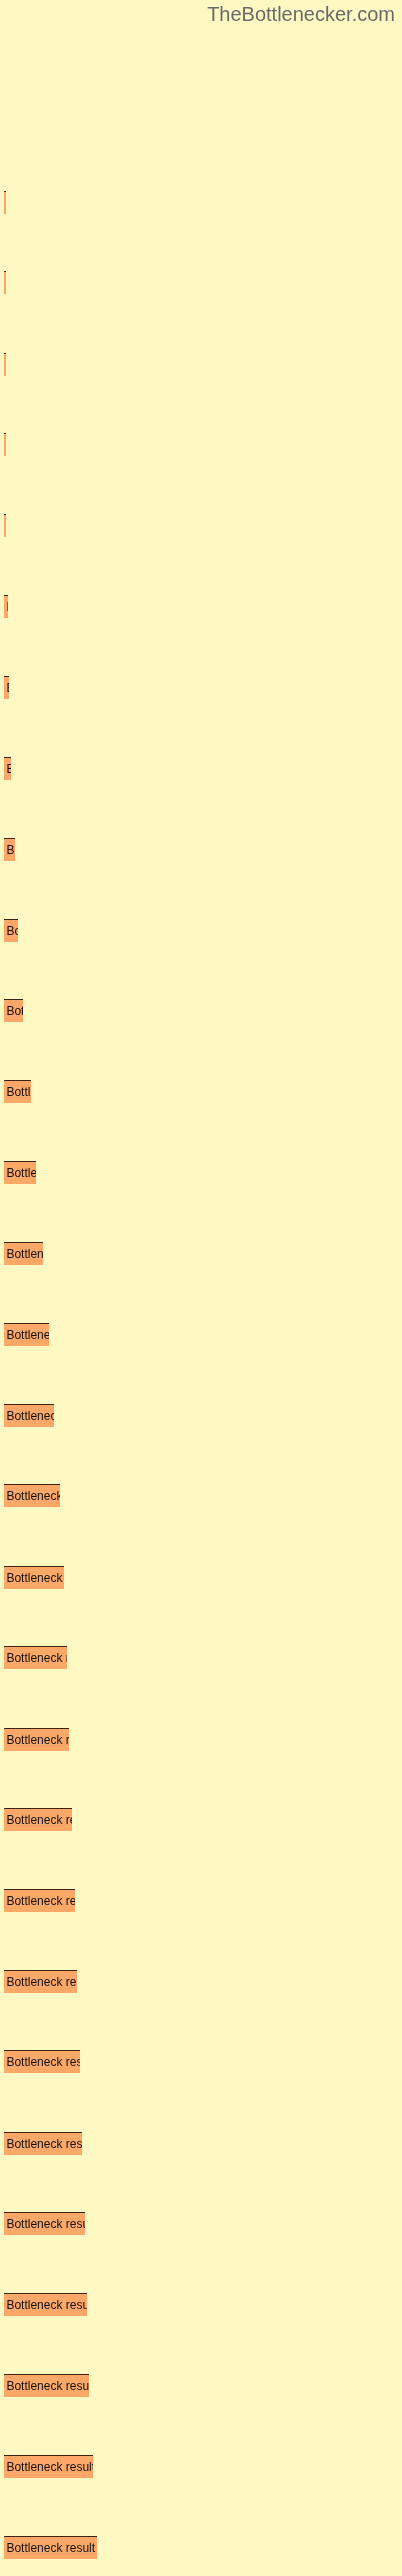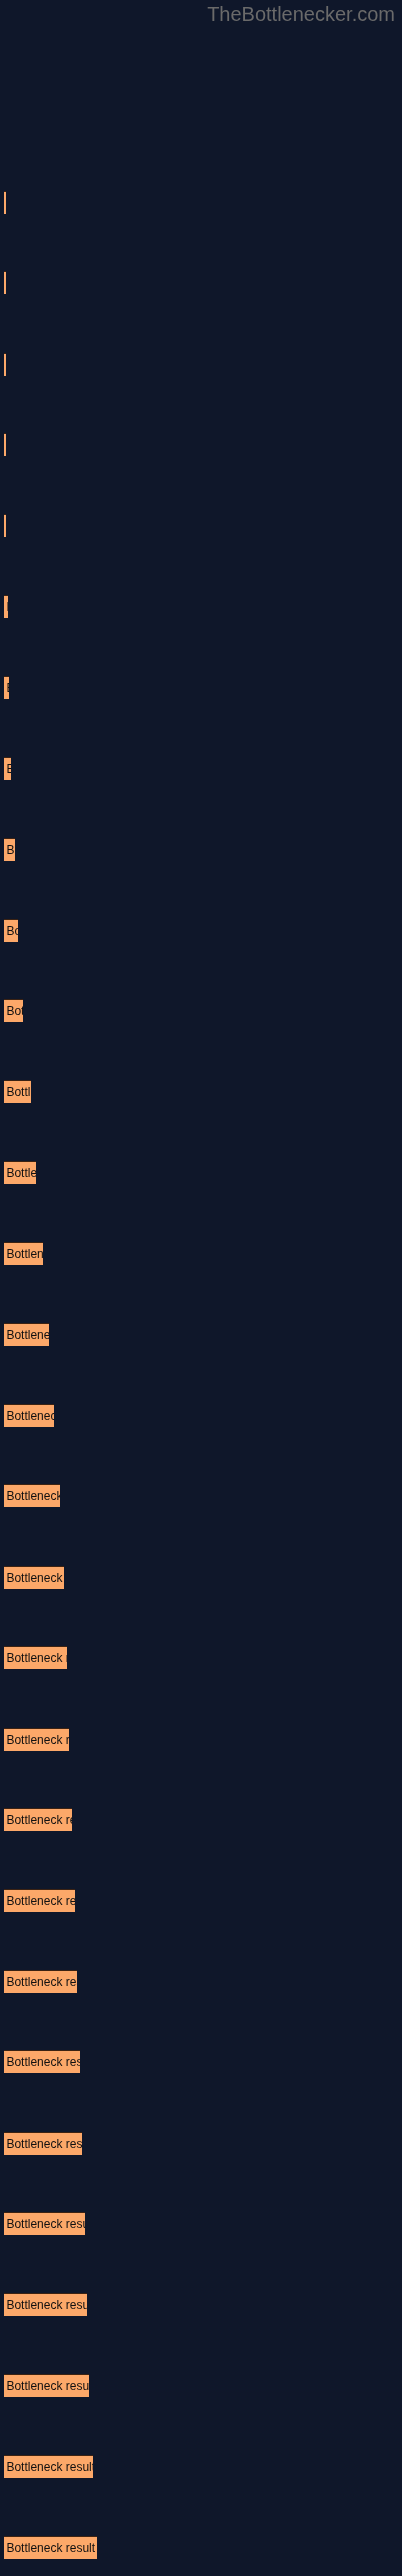--- a/index.html
+++ b/index.html
@@ -10,21 +10,21 @@
   body {
     width: 403px;
     height: 2576px;
     position: relative;
     overflow: hidden;
     font-family: "Liberation Sans", sans-serif;
   }
   #page {
     position: absolute;
     inset: 0;
-    background: #0f172a;
+    background: #fef9c3;
   }
   
   #site-title {
     position: absolute;
     right: 8px;
     top: 1.6px;
     color: #6a6a6a;
     font-family: "Liberation Sans", sans-serif;
     font-size: 20px;
     font-weight: 400;

